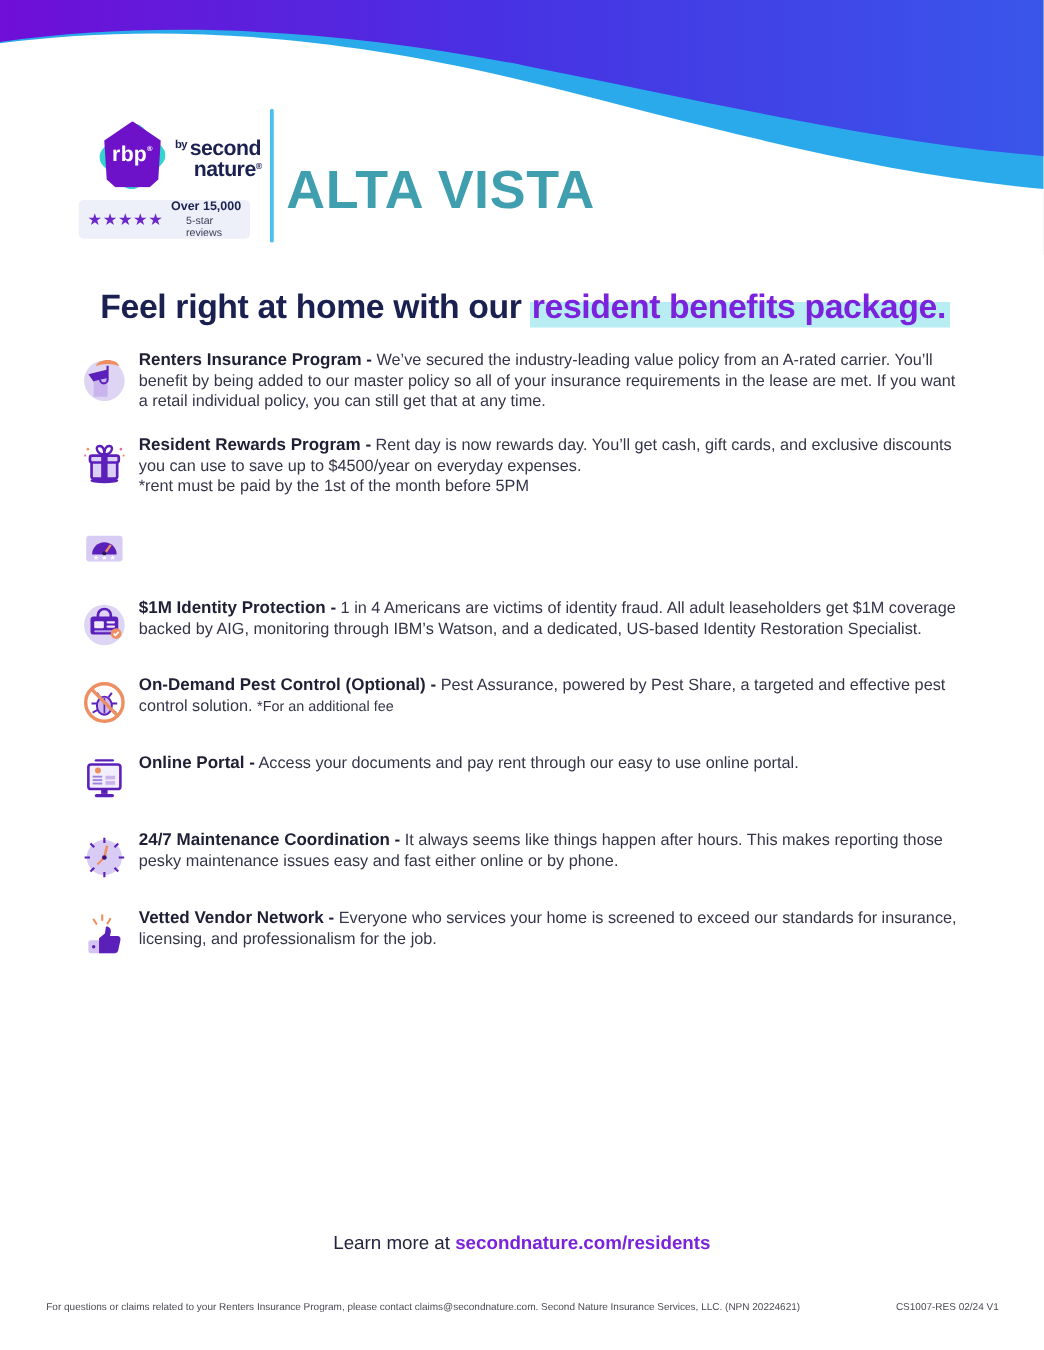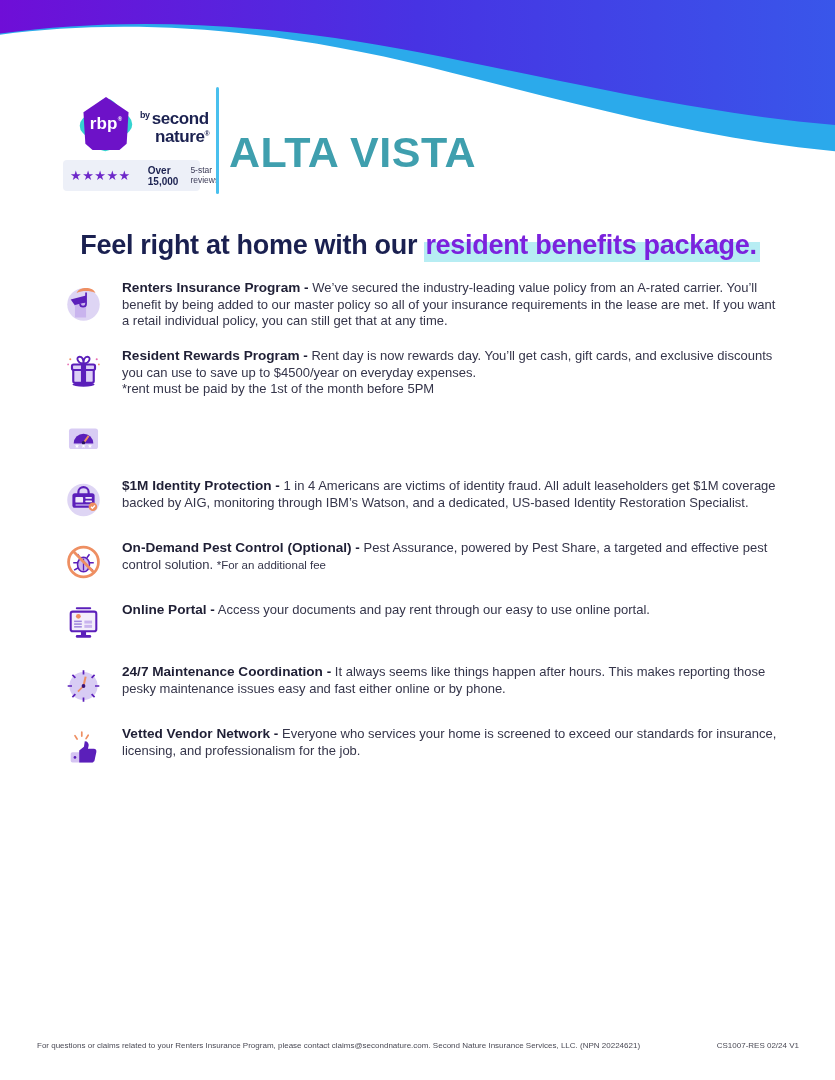--- a/index.html
+++ b/index.html
@@ -27,38 +27,38 @@
   .brand .row1 { font-size:17px; font-weight:800; letter-spacing:-0.4px; line-height:15px; }
   .brand .by { font-size:9px; font-weight:600; vertical-align:6px; margin-right:2px; }
   .brand .row2 { font-size:17px; font-weight:800; letter-spacing:-0.4px; line-height:15px; padding-left:15px; }
   .brand sup { font-size:7px; vertical-align:6px; }
   .reviews {
     position:absolute; left:63px; top:160px; width:137px; height:31px;
     background:#edf0f8; border-radius:4px; display:flex; align-items:center;
     padding:0 7px; gap:6px;
   }
   .stars { color:#6d28c9; font-size:13px; letter-spacing:0.5px; white-space:nowrap; }
-  .rev-col { display:flex; flex-direction:row;margin-left:11px; }
+  .rev-col { display:flex; flex-direction:column; }
   .rev-l1 { font-size:10px; font-weight:700; color:#1b2150; line-height:11px; }
   .rev-l2 { font-size:8.5px; color:#3c3c58; line-height:10px;padding-left:12px; }
   .divider { position:absolute; left:216px; top:87px; width:3px; height:107px; background:#49c0ee; border-radius:2px; }
   .property-name {
     position:absolute; left:229px; top:128px; font-size:43px; font-weight:800;
     color:#3f9fae; letter-spacing:0.5px;
   }
 
   
   .content { position:absolute; left:63px; top:230px; width:714px; }
   .headline { font-size:27px; font-weight:700; color:#1a2050; letter-spacing:-0.3px; margin-bottom:19px; white-space:nowrap;text-align:center; }
   .headline .hl {
     color:#7b22dd;
     background:linear-gradient(to bottom, transparent 36%, #b7edf3 36%);
     padding:0 3px 2px 1px;
   }
-  .benefit { display:flex; gap:18px; min-height:44px; margin-bottom:18px; align-items:flex-start; }
+  .benefit { display:flex; gap:7px; min-height:44px; margin-bottom:18px; align-items:flex-start; }
   .benefit.tall { min-height:50px; }
   .icon-wrap { flex:0 0 41px; height:44px; display:block; }
   .bicon { width:41px; height:44px; display:block; }
   .btext { font-size:13px; line-height:16.6px; color:#35354a; width:660px; }
   .btext strong { font-size:13.6px; color:#1f1f35; font-weight:700; }
   .inline-note { font-size:11.5px; }
   .block-note { display:block; }
 
   
   .learn-more { position:absolute; top:986px; left:0; width:100%; text-align:center; font-size:15px; color:#23233f; }
@@ -243,16 +243,17 @@
           <path d="M19 41 V27 l5.5 -4.5 1 -6.5 c3.5 0 5 2.5 4.5 5.5 l-0.8 3.5 h6.8 c2.5 0 3.5 1.8 3 4 l-2 9 c-0.4 1.8 -1.8 3 -3.7 3 Z" fill="#5b1fba"></path>
         </svg>
       </span>
       <p class="btext">
         <strong>Vetted Vendor Network -</strong>
         <span>Everyone who services your home is screened to exceed our standards for insurance, licensing, and professionalism for the job.</span>
       </p>
     </div>
   </div>
 
+  <div class="learn-more"><span>Learn more at </span><a href="#" class="lnk">secondnature.com/residents</a></div>
   <div class="legal">For questions or claims related to your Renters Insurance Program, please contact claims@secondnature.com. Second Nature Insurance Services, LLC. (NPN 20224621)</div>
   <div class="doc-code">CS1007-RES 02/24 V1</div>
 
 </div>
 
 </body></html>

